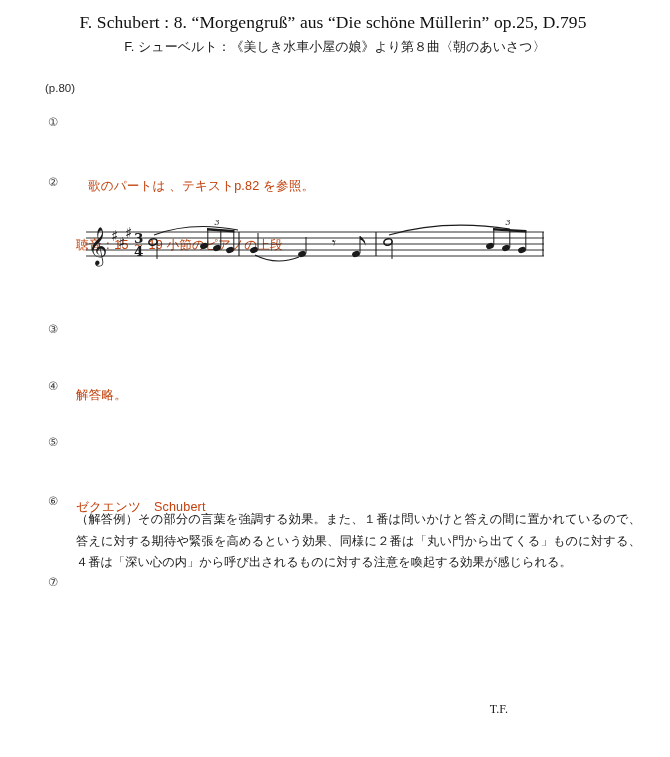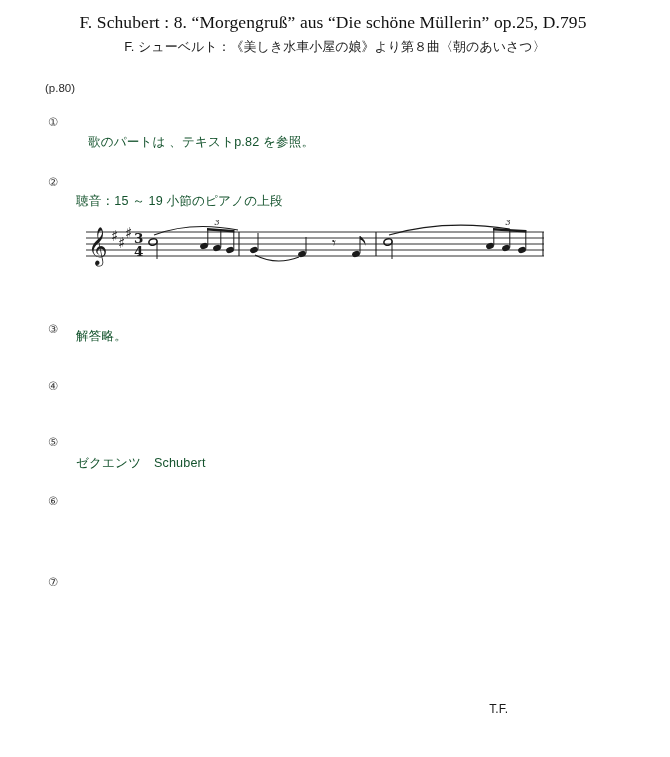--- a/index.html
+++ b/index.html
@@ -59,23 +59,24 @@
   .item-num {
     position: absolute;
     left: 48px;
     font-size: 11.5px;
     color: #3a3a3a;
     line-height: 1;
   }
   .body-text {
     position: absolute;
     font-size: 12.6px;
-    color: #14532d;
+    color: #c2410c;
     line-height: 1.72;
     letter-spacing: 0.15px;
+    margin-top: 44px;
   }
   .indent-1 { left: 88px; }
   .indent-2 { left: 76px; }
 
   .para {
     position: absolute;
     left: 76px;
     width: 565px;
     font-size: 12.2px;
     color: #1a1a1a;
@@ -87,20 +88,21 @@
   .signature {
     position: absolute;
     top: 702px;
     left: 0;
     width: 580px;
     text-align: right;
     padding-right: 72px;
     box-sizing: border-box;
     font-size: 12px;
     color: #1a1a1a;
+    font-family: Liberation Serif, serif;
   }
 
   
   .staff-wrap {
     position: absolute;
     left: 86px;
     top: 218px;
     width: 460px;
     height: 58px;
   }
@@ -182,26 +184,27 @@
       <line x1="407.8" y1="27.5" x2="407.8" y2="10" stroke="#1a1a1a" stroke-width="1"></line>
       <line x1="423.8" y1="29.5" x2="423.8" y2="11" stroke="#1a1a1a" stroke-width="1"></line>
       <line x1="439.8" y1="31.5" x2="439.8" y2="12" stroke="#1a1a1a" stroke-width="1"></line>
       <path d="M407 10 L440.3 12 L440.3 14.6 L407 12.6 Z" fill="#1a1a1a"></path>
       <text x="422" y="7" font-family="DejaVu Serif, serif" font-size="8" font-style="italic" fill="#1a1a1a" text-anchor="middle">3</text>
     </svg>
   </div>
 
 
   <div class="item-num" style="top:324px">③</div>
-  <div class="body-text indent-2" style="top:326px">解答略。</div>
+  <div class="body-text indent-2" style="top:341px">解答略。</div>
 
   <div class="item-num" style="top:381px">④</div>
 
   <div class="item-num" style="top:437px">⑤</div>
   <div class="body-text indent-2" style="top:453px">ゼクエンツ　Schubert</div>
 
   <div class="item-num" style="top:496px">⑥</div>
+  <div class="para" style="top:509px">（解答例）その部分の言葉を強調する効果。また、１番は問いかけと答えの間に置かれているので、答えに対する期待や緊張を高めるという効果、同様に２番は「丸い門から出てくる」ものに対する、４番は「深い心の内」から呼び出されるものに対する注意を喚起する効果が感じられる。</div>
 
   <div class="item-num" style="top:577px">⑦</div>
 
   <div class="signature">T.F.</div>
 
 </div>
 
 </body></html>

